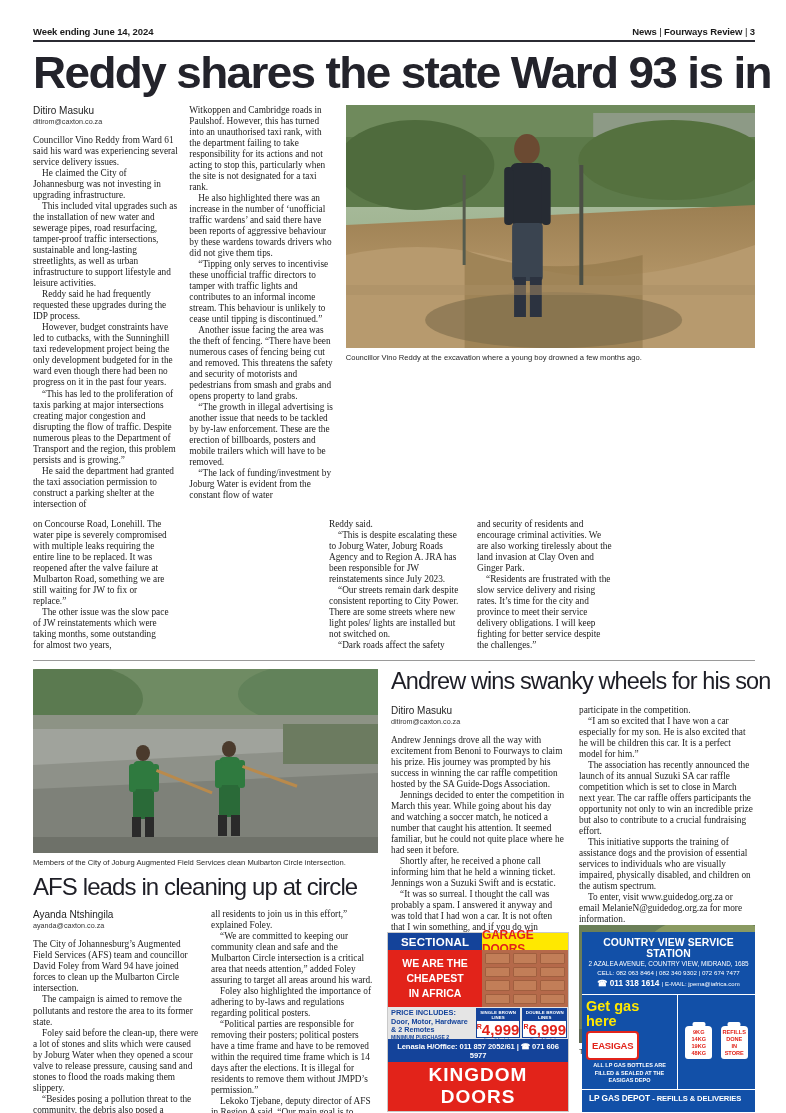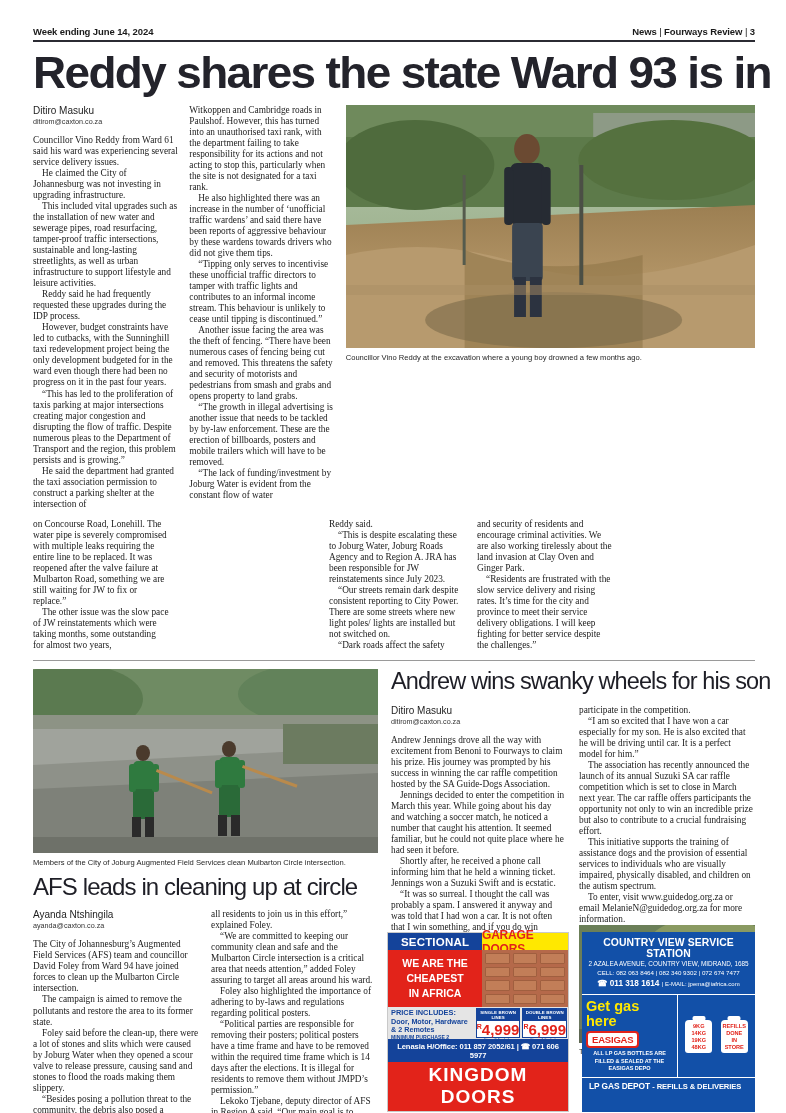--- a/index.html
+++ b/index.html
@@ -118,21 +118,21 @@
   .cv-a{font-size:6.4px;text-align:center;line-height:1.35;margin-top:1px;}
   .cv-c{font-size:6.2px;text-align:center;line-height:1.35;}
   .cv-p{font-size:8.2px;font-weight:bold;text-align:center;line-height:1.4;margin-top:1px;}
   .cv-p .sm{font-size:6px;font-weight:normal;}
   .cv-body{display:flex;border-top:1px solid #fff;}
   .cv-l{width:96px;padding:4px 4px 5px;box-sizing:border-box;
     border-right:1px solid #fff;}
   .cv-getgas{font-size:14.5px;font-weight:bold;color:#ffe800;line-height:1;}
   .cv-easi{display:inline-block;background:#fff;border:2px solid #e2231a;
     border-radius:4px;color:#e2231a;font-weight:bold;font-size:9.5px;
-    padding:1px 4px;margin:3px 0 2px;letter-spacing:-0.2px;}
+    padding:7px 4px;margin:3px 0 2px;letter-spacing:-0.2px;}
   .cv-small{font-size:5.5px;font-weight:bold;line-height:1.3;text-align:center;}
   .cv-r{flex:1;display:flex;align-items:center;justify-content:space-around;
     padding:4px 3px;box-sizing:border-box;}
   .bottle{width:27px;background:#fff;border-radius:4px 4px 3px 3px;
     text-align:center;padding:3px 0 2px;position:relative;}
   .bottle .cap{position:absolute;top:-4px;left:50%;transform:translateX(-50%);
     width:13px;height:5px;background:#fff;border-radius:2px;}
   .bottle .lines{color:#e2231a;font-weight:bold;font-size:5.6px;line-height:1.25;}
   .cv-foot{border-top:1px solid #fff;font-size:8.4px;font-weight:bold;
     padding:3px 0 4px 7px;letter-spacing:-0.1px;}
@@ -318,21 +318,21 @@
           <p class="body">Andrew Jennings drove all the way with excitement from Benoni to Fourways to claim his prize. His journey was prompted by his success in winning the car raffle competition hosted by the SA Guide-Dogs Association.</p>
           <p class="body">Jennings decided to enter the competition in March this year. While going about his day and watching a soccer match, he noticed a number that caught his attention. It seemed familiar, but he could not quite place where he had seen it before.</p>
           <p class="body">Shortly after, he received a phone call informing him that he held a winning ticket. Jennings won a Suzuki Swift and is ecstatic.</p>
           <p class="body">“It was so surreal. I thought the call was probably a spam. I answered it anyway and was told that I had won a car. It is not often that I win something, and if you do win something as big as a car it is quite an event in your life.”</p>
           <p class="body">He said the timing of his winning could not have been better. Jennings is feeling incredibly relieved because his son, Travis, is now a 17-year-old who has already passed his driver’s licence.</p>
           <p class="body">He said they had been eagerly planning to purchase a car for him.</p>
           <p class="body">Jennings added that he became aware of the competition through the SA Guide-Dogs Association, which holds annual draws. Intrigued by the cause, he said he always ensured to purchase a ticket each year to</p>
         </div>
         <div class="col c">
           <p class="body">participate in the competition.</p>
-          <p class="body">“I am so excited that I have won a car especially for my son. He is also excited that he will be driving until car. It is a perfect model for him.”</p>
+          <p class="body">“I am so excited that I have won a car especially for my son. He is also excited that he will be children this car. It is a perfect model for him.”</p>
           <p class="body">The association has recently announced the launch of its annual Suzuki SA car raffle competition which is set to close in March next year. The car raffle offers participants the opportunity not only to win an incredible prize but also to contribute to a crucial fundraising effort.</p>
           <p class="body">This initiative supports the training of assistance dogs and the provision of essential services to individuals who are visually impaired, physically disabled, and children on the autism spectrum.</p>
           <p class="body">To enter, visit www.guidedog.org.za or email MelanieN@guidedog.org.za for more information.</p>
 
           <svg class="photo3" viewBox="0 0 176 118" preserveAspectRatio="none">
             <rect width="176" height="118" fill="#7f8f6a"></rect>
             <rect x="0" y="0" width="176" height="38" fill="#6b7f58"></rect>
             <ellipse cx="130" cy="18" rx="60" ry="26" fill="#8a9a62"></ellipse>
             <rect x="0" y="34" width="176" height="84" fill="#6e7a62"></rect>
             <rect x="58" y="42" width="118" height="54" rx="6" fill="#232a33"></rect>

